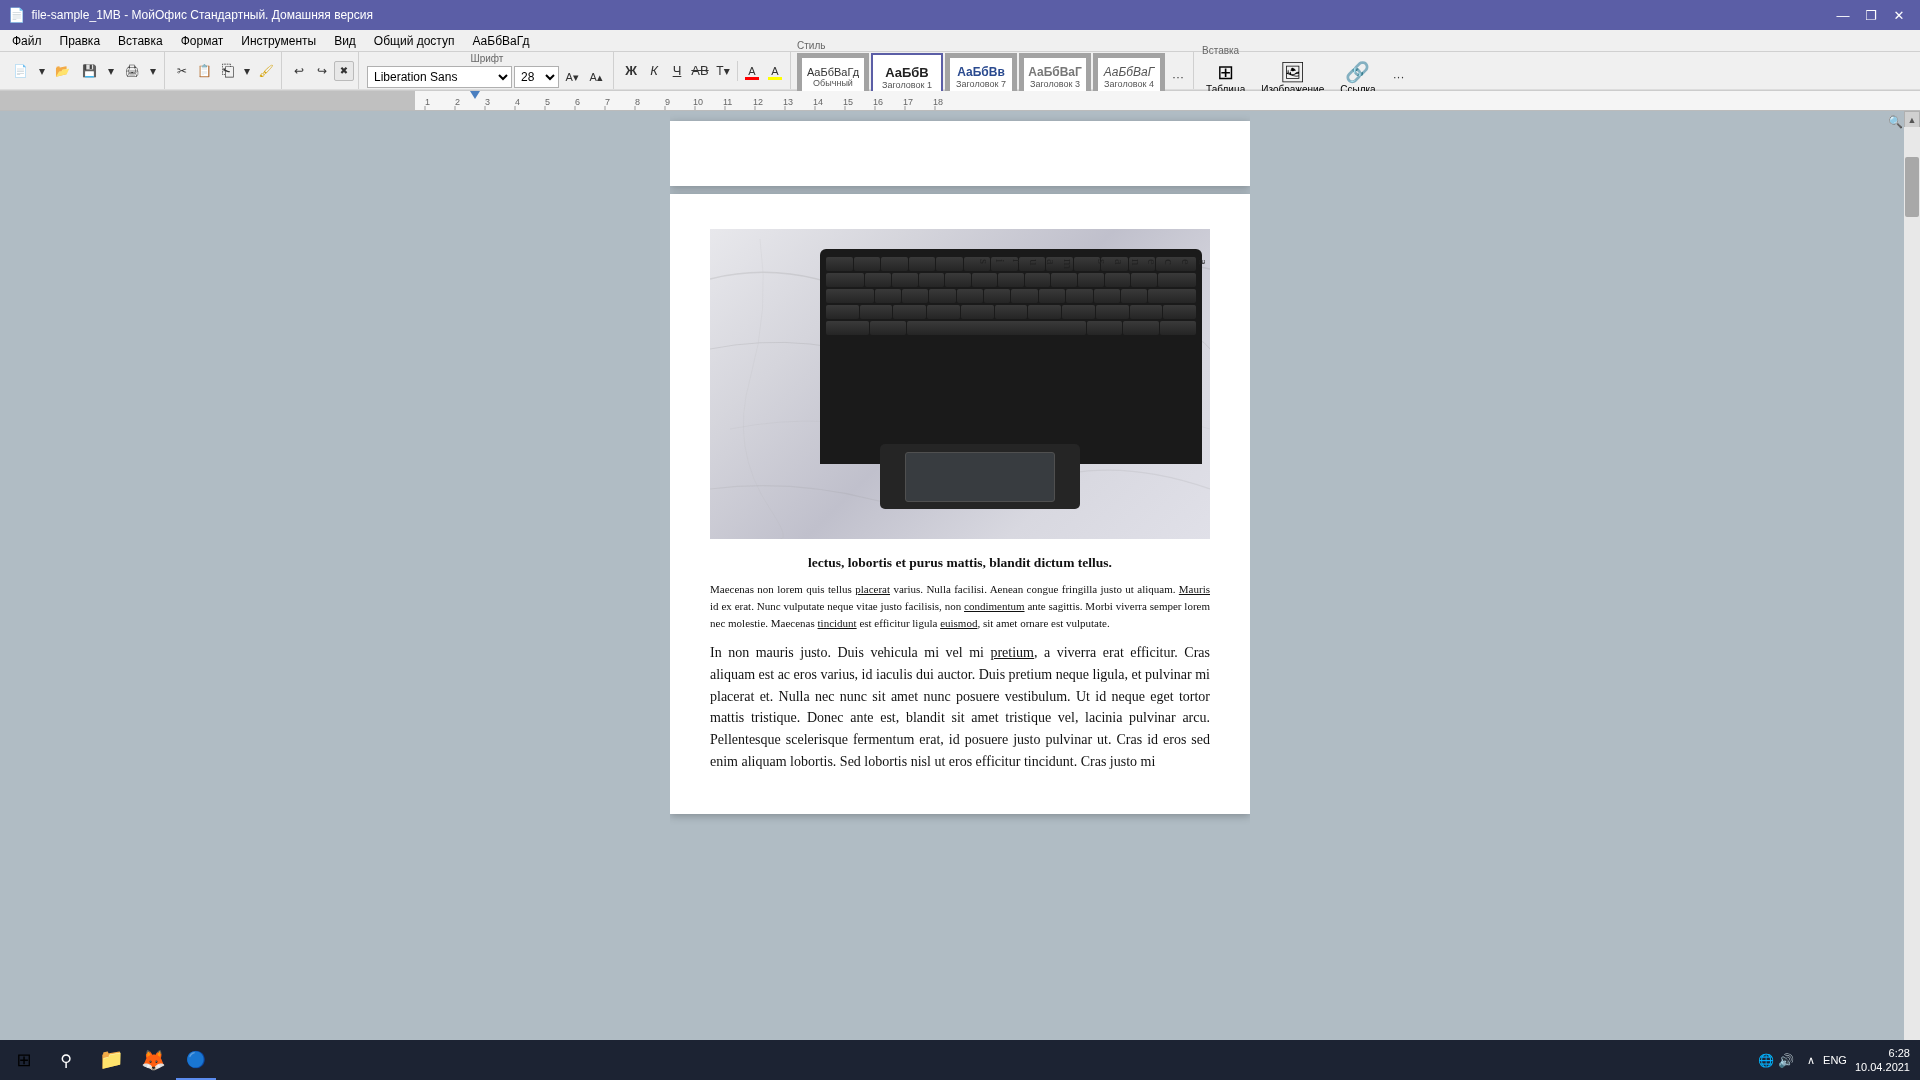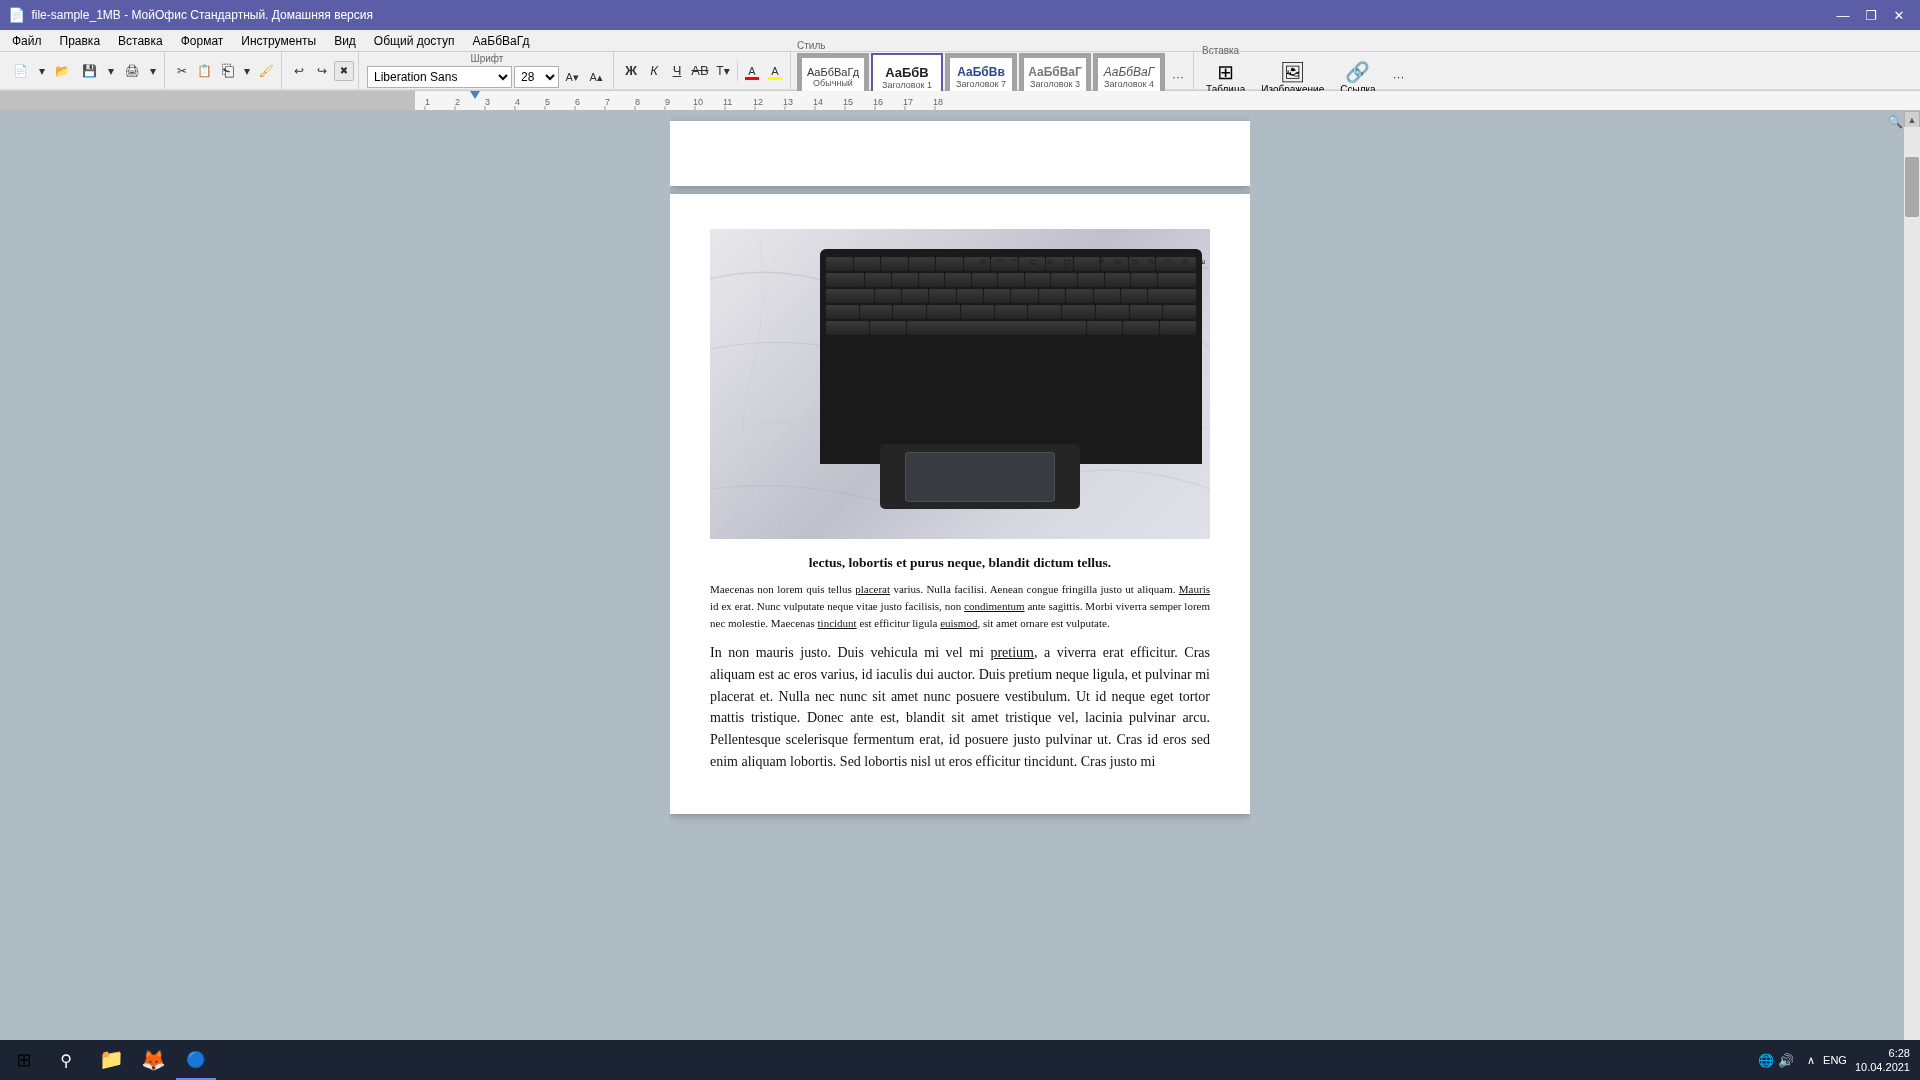--- a/index.html
+++ b/index.html
@@ -446,21 +446,21 @@
                 <div style="width:150px; height:50px; background:#383c40; border-radius:3px; border:1px solid #505050;"></div>
               </div>
             </div>
 
             <div style="position:absolute; right:-18px; top:30px; writing-mode:vertical-rl; font-size:13px; font-family:serif; color:#222; line-height:1.3; letter-spacing:2px;">
               M<br>a<br>e<br>c<br>e<br>n<br>a<br>s<br> <br>m<br>a<br>u<br>r<br>i<br>s
             </div>
           </div>
 
           <h2 style="text-align:center; font-size:13.5px; font-weight:bold; font-family:'Times New Roman',serif; margin-bottom:10px; color:#111;">
-            <span>lectus, lobortis et purus neque, blandit dictum tellus.</span>
+            <span>lectus, lobortis et purus mattis, blandit dictum tellus.</span>
           </h2>
 
           <p style="font-size:11px; line-height:1.55; text-align:justify; font-family:'Times New Roman',serif; color:#111; margin-bottom:10px;">
             Maecenas non lorem quis tellus <span style="text-decoration:underline;">placerat</span> varius. Nulla facilisi. Aenean congue fringilla justo ut aliquam. <span style="text-decoration:underline;">Mauris</span> id ex erat. Nunc vulputate neque vitae justo facilisis, non <span style="text-decoration:underline;">condimentum</span> ante sagittis. Morbi viverra semper lorem nec molestie. Maecenas <span style="text-decoration:underline;">tincidunt</span> est efficitur ligula <span style="text-decoration:underline;">euismod</span>, sit amet ornare est vulputate.
           </p>
 
           <p style="font-size:14px; line-height:1.55; text-align:justify; font-family:'Times New Roman',serif; color:#111;">
             In non mauris justo. Duis vehicula mi vel mi <span style="text-decoration:underline;">pretium</span>, a viverra erat efficitur. Cras aliquam est ac eros varius, id iaculis dui auctor. Duis pretium neque ligula, et pulvinar mi placerat et. Nulla nec nunc sit amet nunc posuere vestibulum. Ut id neque eget tortor mattis tristique. Donec ante est, blandit sit amet tristique vel, lacinia pulvinar arcu. Pellentesque scelerisque fermentum erat, id posuere justo pulvinar ut. Cras id eros sed enim aliquam lobortis. Sed lobortis nisl ut eros efficitur tincidunt. Cras justo mi
           </p>
         </div>

